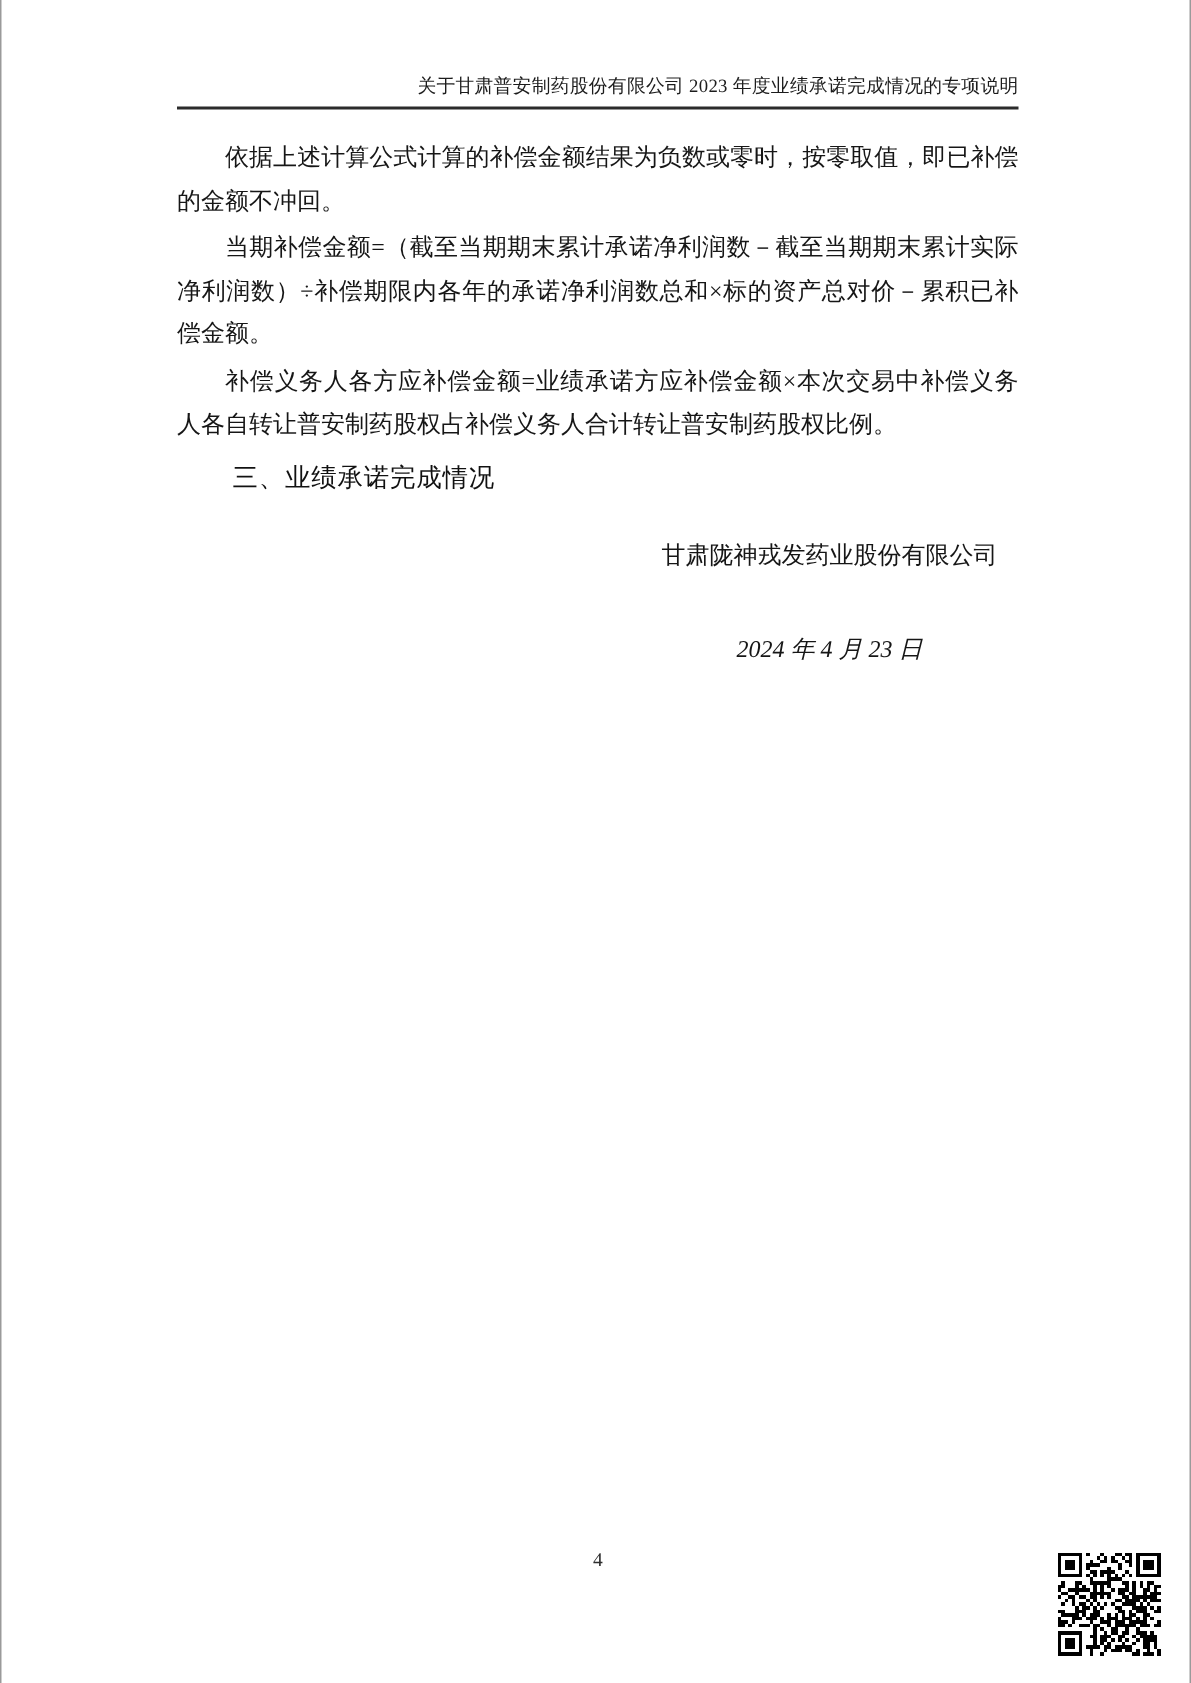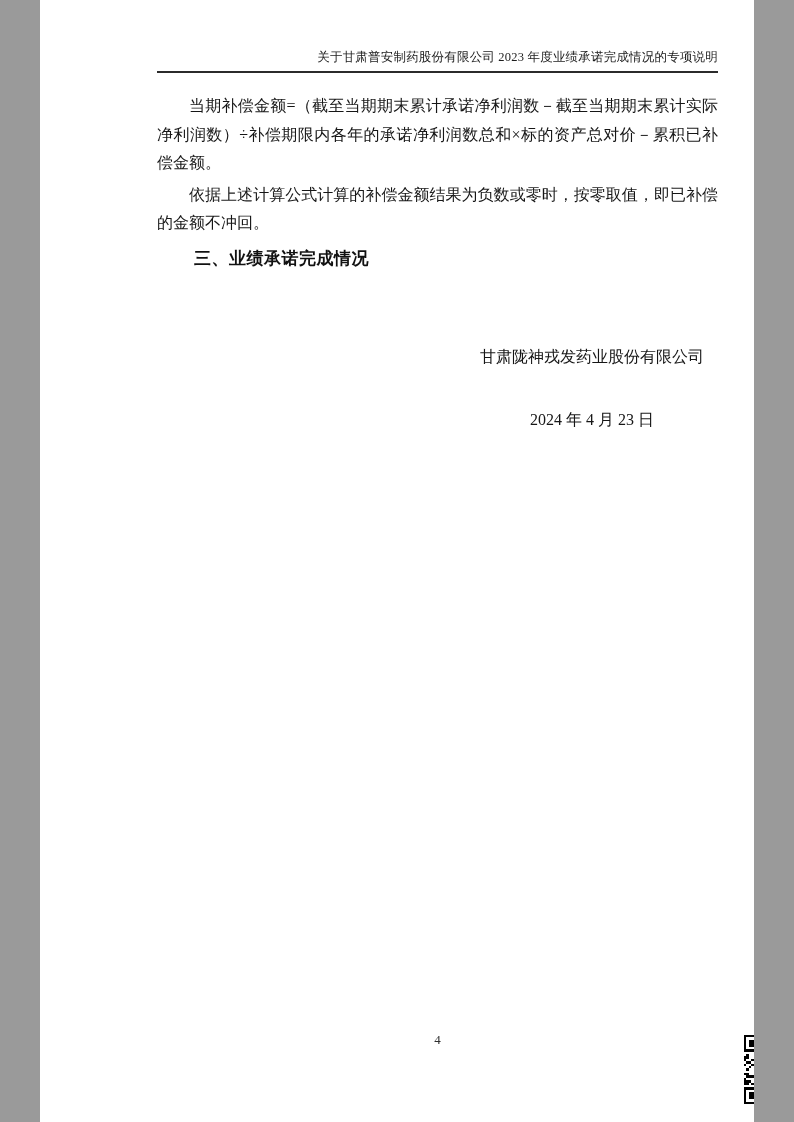--- a/index.html
+++ b/index.html
@@ -2,21 +2,21 @@
 <html lang="zh"><head>
 <meta charset="utf-8">
 <style>
   html, body {
     margin: 0;
     padding: 0;
     background: #9a9a9a;
   }
   .page {
     position: relative;
-    width: 714px;
+    width: 792px;
     height: 1122px;
     margin: 0 auto;
     background: #ffffff;
     overflow: hidden;
     font-family: "Liberation Serif", "DejaVu Serif", serif;
     color: #161616;
   }
   .running-head {
     position: absolute;
     left: 117px;
@@ -41,39 +41,40 @@
     font-size: 16px;
     line-height: 28.6px;
     text-align: justify;
     text-justify: inter-ideograph;
     text-indent: 32px;
   }
   .section-heading {
     margin: 7px 0 4px 0;
     padding-left: 37px;
     font-family: "Liberation Sans", "DejaVu Sans", sans-serif;
-    font-weight: bold;
+    font-weight: normal;
     font-size: 17px;
     line-height: 28px;
     color: #111111;
     letter-spacing: 0.5px;
   }
   .sig-company {
-    margin-top: 74px;
+    margin-top: 28px;
     text-align: right;
     padding-right: 14px;
     font-size: 16px;
     line-height: 20px;
   }
   .sig-date {
     margin-top: 43px;
     text-align: right;
     padding-right: 64px;
     font-size: 16px;
     line-height: 20px;
+    font-style: italic;
   }
   .page-number {
     position: absolute;
     left: 117px;
     width: 561px;
     top: 1032px;
     text-align: center;
     font-size: 13px;
     color: #2e2e2e;
   }
@@ -86,22 +87,23 @@
   }
 </style>
 </head>
 <body>
 
 <div class="page">
 
   <div class="running-head">关于甘肃普安制药股份有限公司 2023 年度业绩承诺完成情况的专项说明</div>
 
   <div class="content">
+    <p class="para">依据上述计算公式计算的补偿金额结果为负数或零时，按零取值，即已补偿的金额不冲回。</p>
     <p class="para">当期补偿金额=（截至当期期末累计承诺净利润数－截至当期期末累计实际净利润数）÷补偿期限内各年的承诺净利润数总和×标的资产总对价－累积已补偿金额。</p>
-    <p class="para">依据上述计算公式计算的补偿金额结果为负数或零时，按零取值，即已补偿的金额不冲回。</p>
+    <p class="para">补偿义务人各方应补偿金额=业绩承诺方应补偿金额×本次交易中补偿义务人各自转让普安制药股权占补偿义务人合计转让普安制药股权比例。</p>
 
     <h2 class="section-heading">三、业绩承诺完成情况</h2>
 
 
     <div class="sig-company">甘肃陇神戎发药业股份有限公司</div>
     <div class="sig-date">2024 年 4 月 23 日</div>
   </div>
 
   <div class="page-number">4</div>
 

